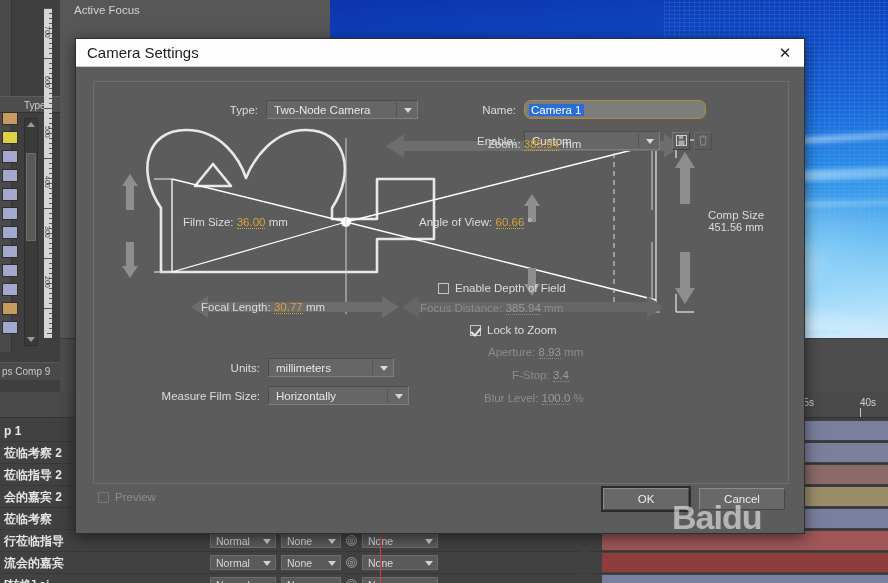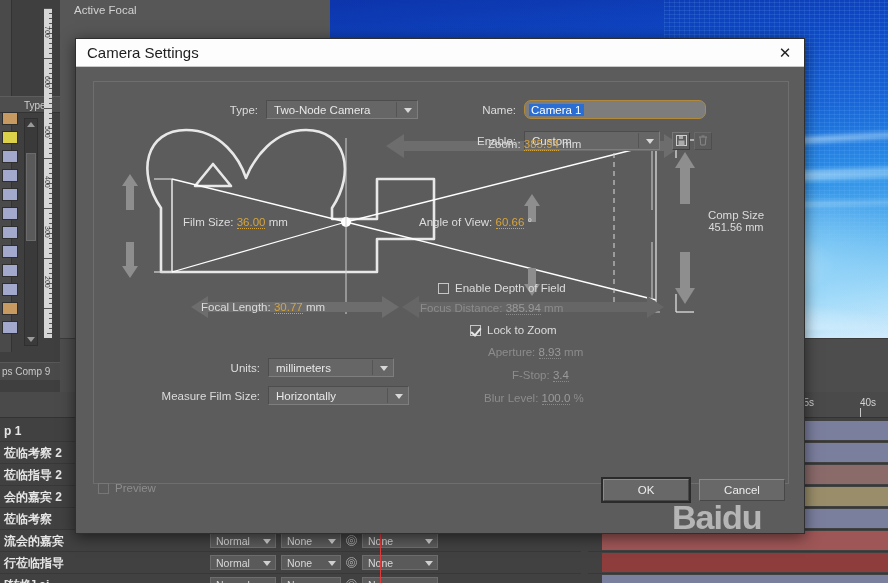--- a/index.html
+++ b/index.html
@@ -177,21 +177,21 @@
 
   
   .dim-label { position: absolute; font-size: 11.5px; color: #dcdcdc; white-space: nowrap; }
   .dim-label .val { color: #d6a43c; border-bottom: 1px dotted #d6a43c; cursor: pointer; }
   .dim-label.off { color: #8c8c8c; }
   .dim-label.off .val { color: #9a9a9a; border-bottom-color: #8a8a8a; }
 
   .diagram { position: absolute; left: 0; top: 0; width: 696px; height: 403px; pointer-events: none; }
 
   
-  .footer { position: absolute; left: 0; right: 0; bottom: 17px; height: 50px; }
+  .footer { position: absolute; left: 0; right: 0; bottom: 8px; height: 50px; }
   .preview-chk { position: absolute; left: 22px; top: 15px; }
   .btn {
     height: 22px; background: #686868;
     border-top: 1px solid #8a8a8a; border-left: 1px solid #8a8a8a;
     border-right: 1px solid #474747; border-bottom: 1px solid #474747;
     font-size: 11.5px; color: #ededed; display: flex; align-items: center; justify-content: center;
     cursor: pointer;
   }
   .btn.default { outline: 2px solid #2b2b2b; }
   .watermark {
@@ -201,21 +201,21 @@
   }
 </style>
 </head>
 <body>
 
 <div id="root">
 
   <div class="bg-app">
 
     <div class="viewer-panel">
-      <div class="viewer-label">Active Focal</div>
+      <div class="viewer-label">Active Focus</div>
       <div class="viewer-canvas">
         <div class="dotgrid"></div>
         <div class="streak s1"></div>
         <div class="streak s2"></div>
         <div class="streak s3"></div>
         <div class="cloudline"></div>
       </div>
       <div class="viewer-bottombar"></div>
     </div>
 
@@ -335,22 +335,22 @@
           <div class="tl-tick" style="left: 798px;"></div>
           <div class="tl-time" style="left: 860px;">40s</div>
           <div class="tl-tick" style="left: 860px;"></div>
         </div>
       <div class="tl-names" id="tlnames">
           <div class="tl-row-name">p 1</div>
           <div class="tl-row-name">莅临考察 2</div>
           <div class="tl-row-name">莅临指导 2</div>
           <div class="tl-row-name">会的嘉宾 2</div>
           <div class="tl-row-name">莅临考察</div>
+          <div class="tl-row-name">行莅临指导</div>
           <div class="tl-row-name">流会的嘉宾</div>
-          <div class="tl-row-name">行莅临指导</div>
           <div class="tl-row-name">[转换].ai</div>
         </div>
       <div class="tl-mid" id="tlmid">
           <div class="tl-row-ctl">
             <div class="mini-select sel-normal">Normal<span class="arw"></span></div>
             <div class="mini-select sel-none">None<span class="arw"></span></div>
             <div class="knob">◎</div>
             <div class="mini-select sel-none2">None<span class="arw"></span></div>
           </div>
           <div class="tl-row-ctl">

